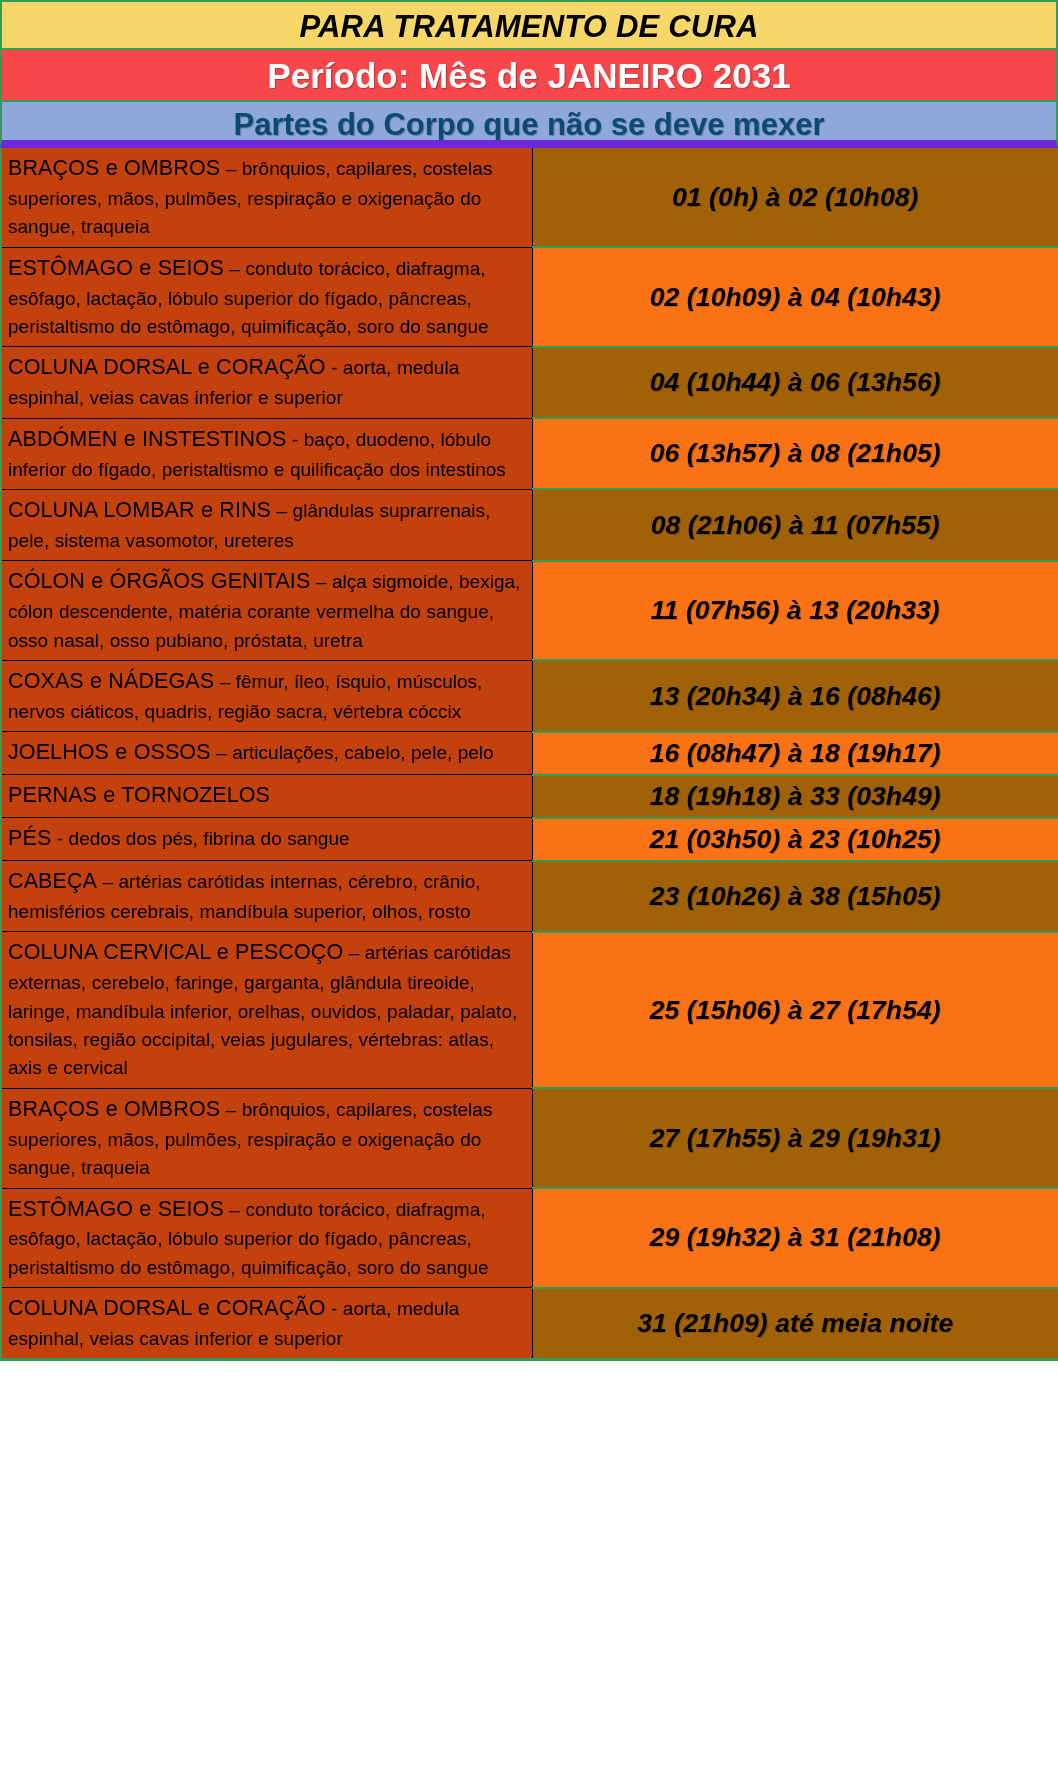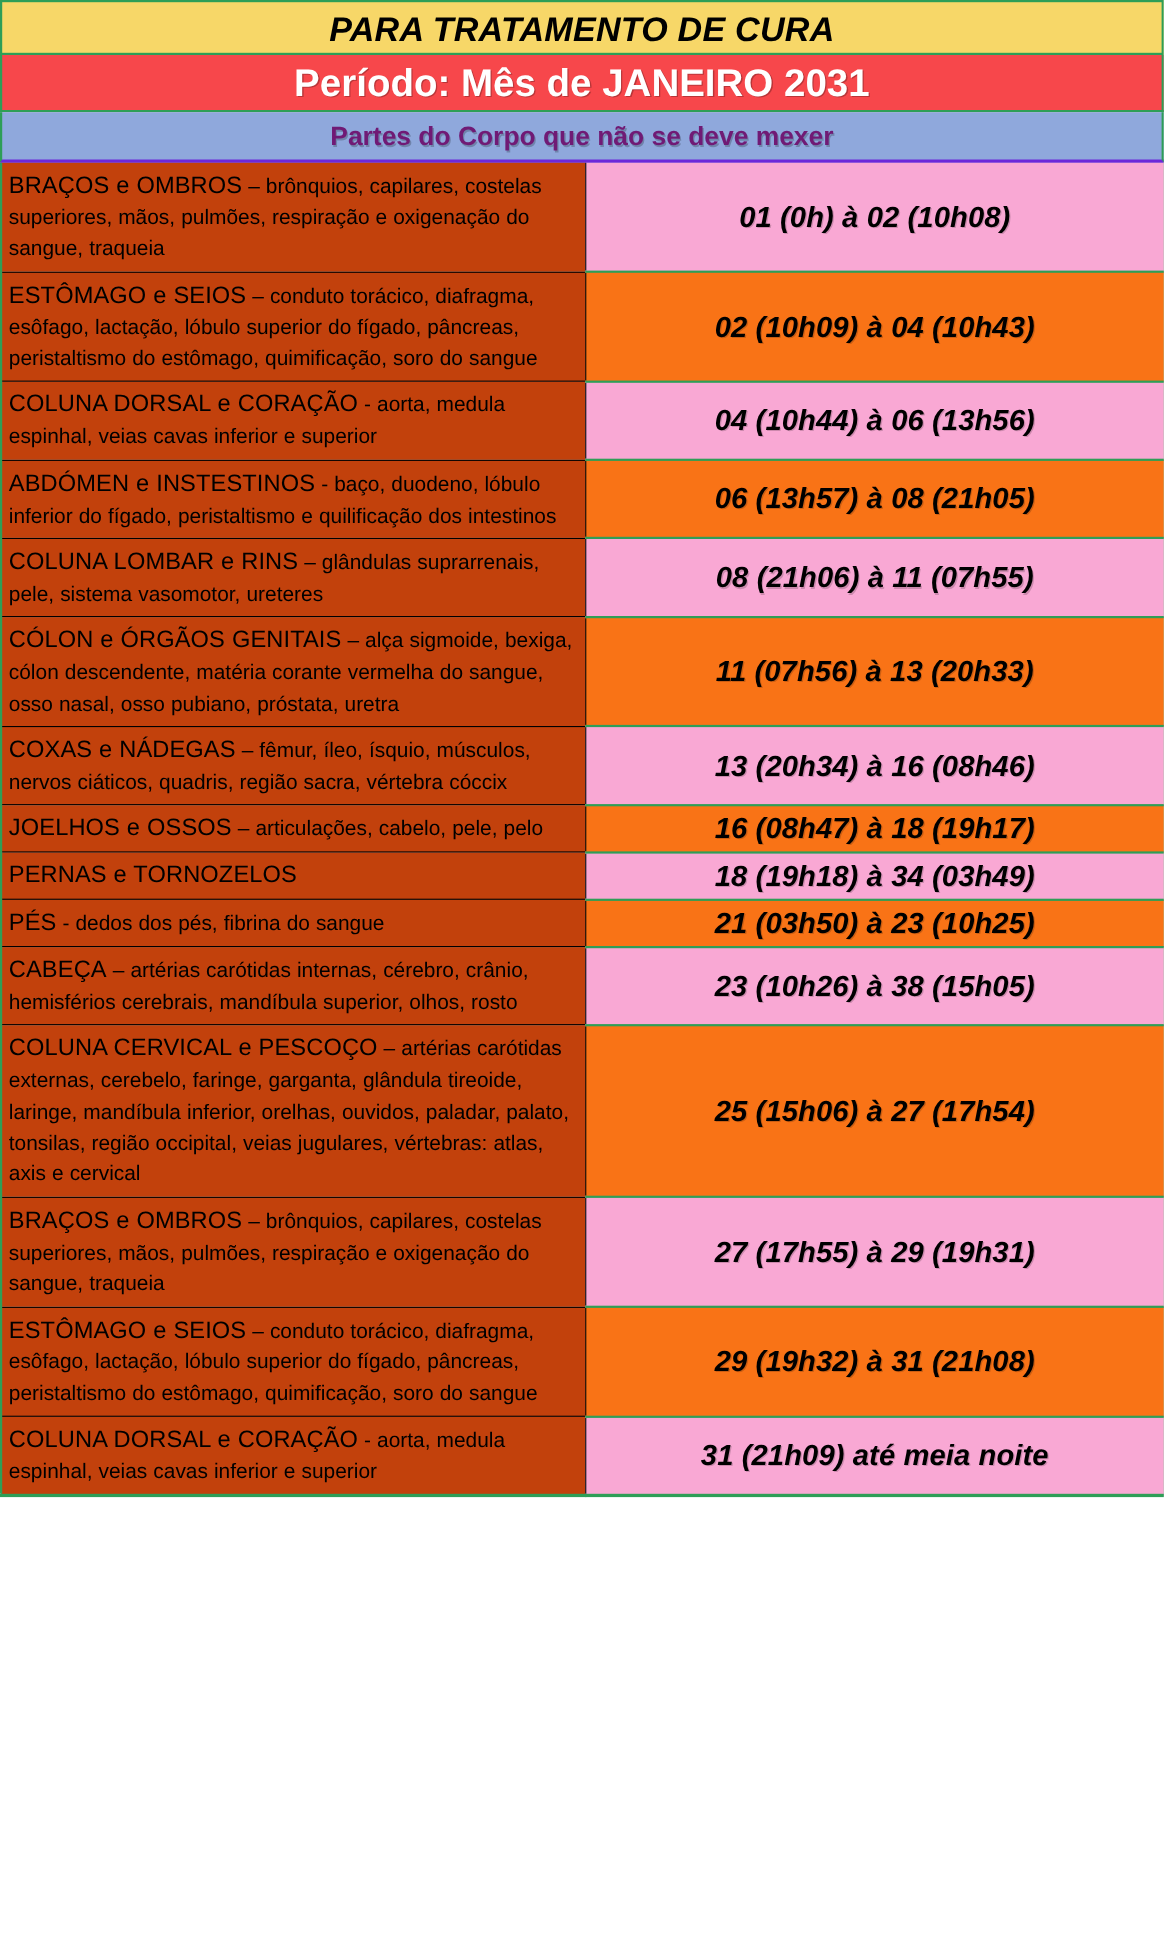--- a/index.html
+++ b/index.html
@@ -48,24 +48,24 @@
     border-bottom: 2px solid #2e9e57;
     color: #ffffff;
     font-weight: bold;
     font-size: 35px;
     height: 52px;
     line-height: 52px;
     text-shadow: 1.2px 1.2px 0 rgba(0,0,0,0.25);
   }
   .banner-subtitle {
     background: #8fa8dc;
-    border-bottom: 3px solid #6d28d9;
-    color: #701a75;
+    border-bottom: 8px solid #6d28d9;
+    color: #0c4a6e;
     font-weight: bold;
-    font-size: 24px;
+    font-size: 31px;
     height: 46px;
     line-height: 46px;
     text-shadow: 1.2px 1.2px 0 rgba(0,0,0,0.22);
   }
 
   
   table.grid {
     border-collapse: collapse;
     table-layout: fixed;
     width: 1058px;
@@ -104,21 +104,21 @@
     font-weight: bold;
     font-style: italic;
     font-size: 26.5px;
     color: #000000;
     letter-spacing: 0.1px;
     padding: 4px 6px;
     text-shadow: 1.1px 1.1px 0 rgba(0,0,0,0.18);
     white-space: nowrap;
   }
   td.dates.alt { background: #f97316; }
-  td.dates.plain { background: #f9a8d4; }
+  td.dates.plain { background: #a16207; }
 </style>
 </head>
 <body>
 
 <div id="sheet">
 
   <div class="banner banner-title">PARA TRATAMENTO DE CURA</div>
 
   <div class="banner banner-period">Período: Mês de JANEIRO 2031</div>
 
@@ -157,21 +157,21 @@
         <tr>
           <td class="parts"><span class="bodypart">COXAS e NÁDEGAS</span><span class="detail"> –  fêmur, íleo, ísquio, músculos, nervos ciáticos, quadris, região sacra, vértebra cóccix</span></td>
           <td class="dates plain">13 (20h34) à 16 (08h46)</td>
         </tr>
         <tr>
           <td class="parts"><span class="bodypart">JOELHOS e OSSOS</span><span class="detail">  –  articulações, cabelo, pele, pelo</span></td>
           <td class="dates alt">16 (08h47) à 18 (19h17)</td>
         </tr>
         <tr>
           <td class="parts"><span class="bodypart">PERNAS e TORNOZELOS</span><span class="detail"></span></td>
-          <td class="dates plain">18 (19h18) à 34 (03h49)</td>
+          <td class="dates plain">18 (19h18) à 33 (03h49)</td>
         </tr>
         <tr>
           <td class="parts"><span class="bodypart">PÉS</span><span class="detail">  - dedos dos pés, fibrina do sangue</span></td>
           <td class="dates alt">21 (03h50) à 23 (10h25)</td>
         </tr>
         <tr>
           <td class="parts"><span class="bodypart">CABEÇA</span><span class="detail">  – artérias carótidas internas, cérebro, crânio, hemisférios cerebrais, mandíbula superior, olhos, rosto</span></td>
           <td class="dates plain">23 (10h26) à 38 (15h05)</td>
         </tr>
         <tr>

